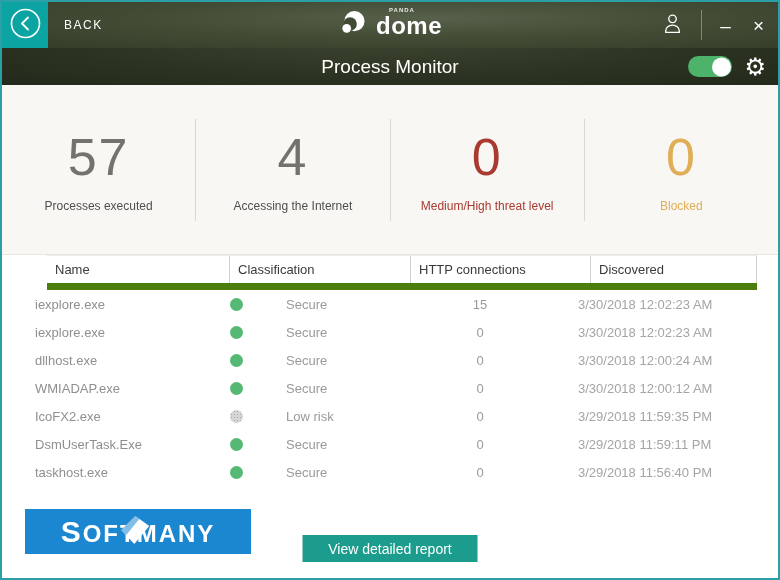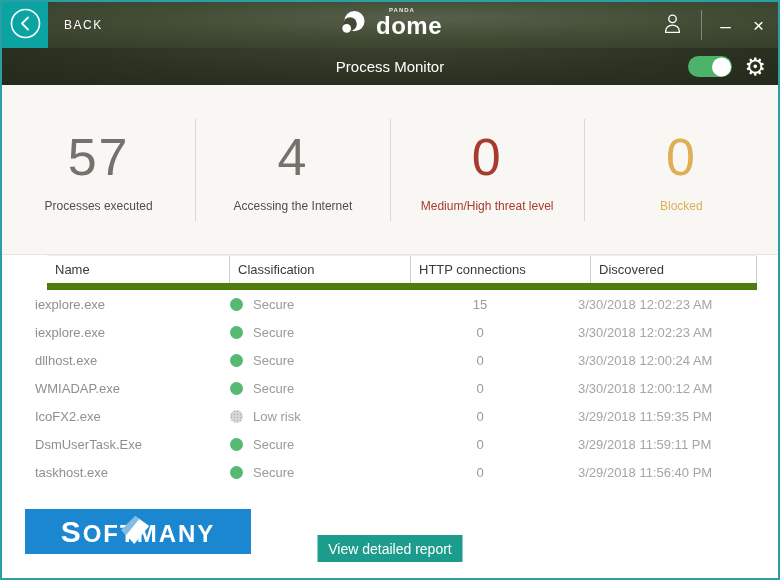--- a/index.html
+++ b/index.html
@@ -58,21 +58,21 @@
   }
   .user-btn { background: none; border: none; cursor: pointer; padding: 0 2px; }
 
   
   .monitorbar {
     height: 37px;
     background: radial-gradient(ellipse at 50% -20%, #3c4430 0%, #2b3221 60%, #242a1b 100%);
     position: relative;
     display: flex; align-items: center; justify-content: center;
   }
-  .monitor-title { color: #fff; font-size: 15px; }
+  .monitor-title { color: #fff; font-size: 19px; }
   .mb-right {
     position: absolute; right: 12px; top: 0; height: 37px;
     display: flex; align-items: center; gap: 12px;
   }
   .toggle {
     width: 44px; height: 21px; border-radius: 11px;
     background: #4db26a; position: relative; cursor: pointer; border: none;
   }
   .toggle-knob {
     position: absolute; right: 1px; top: 50%; transform: translateY(-50%);
@@ -117,21 +117,21 @@
   .t-head .th {
     font-size: 13px; color: #3a3a3a; padding: 6px 0 6px 8px;
   }
   .t-head .th + .th { border-left: 1px solid #cfcfcd; }
   .t-head .th:last-child { border-right: 1px solid #cfcfcd; }
   .t-row {
     display: grid; grid-template-columns: 182px 181px 180px 1fr;
     height: 28px; align-items: center; font-size: 13px;
   }
   .td-name { color: #8f8f8f; padding-left: 8px; }
-  .td-class { color: #9a9a9a; padding-left: 21px; display: flex; align-items: center; }
+  .td-class { color: #9a9a9a; padding-left: 21px; display: flex; align-items: center; gap: 33px; }
   .dot {
     width: 13px; height: 13px; border-radius: 50%;
     margin-right: 10px; flex: 0 0 auto;
   }
   .dot[data-status="secure"] { background: #55b973; }
   .dot[data-status="low-risk"] {
     background-color: #d6d6d6;
     background-image: radial-gradient(#a8a8a8 25%, transparent 28%);
     background-size: 3px 3px;
   }
@@ -150,21 +150,21 @@
     position: relative; z-index: 1;
   }
   .softmany-text::first-letter { font-size: 30px; }
   .flag-icon {
     position: absolute; left: 50%; top: 50%;
     transform: translate(-58%, -50%);
     z-index: 2;
   }
   .report-btn {
     position: absolute; left: 50%; bottom: 16px; transform: translateX(-50%);
-    width: 145px; height: 27px;
+    width: 175px; height: 27px;
     background: #1b9c8c; color: #fff; border: none;
     font-size: 14px; font-family: "Liberation Sans", sans-serif;
     cursor: pointer;
   }
 </style>
 </head>
 <body>
 
 <div class="window">
 

